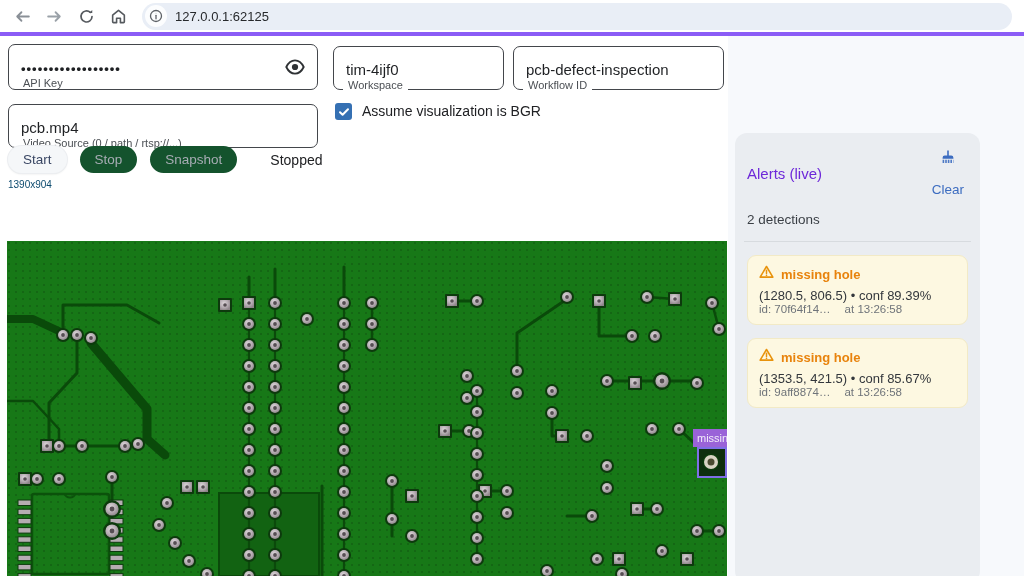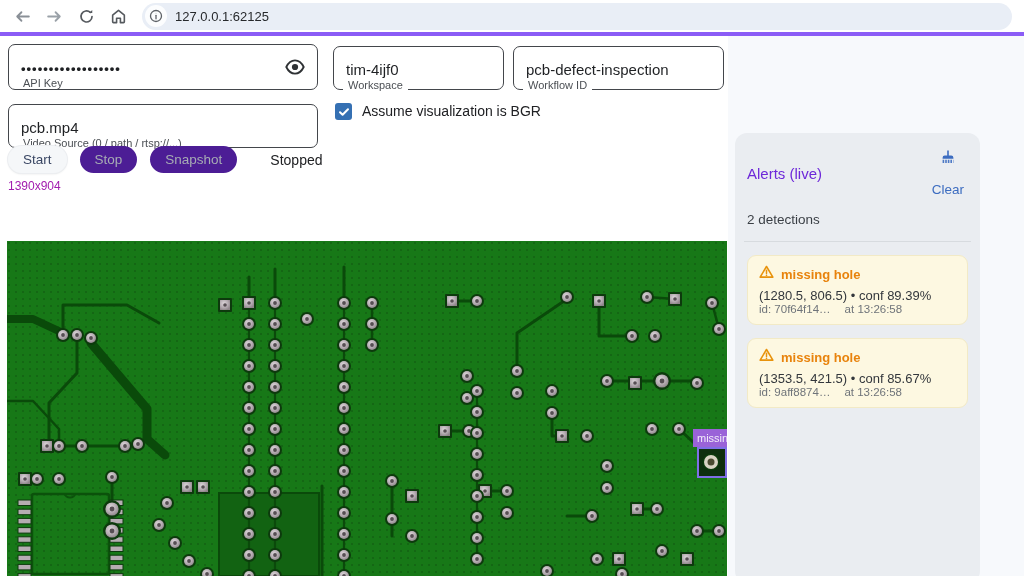--- a/index.html
+++ b/index.html
@@ -32,23 +32,23 @@
   
   .cbrow{position:absolute;left:335px;top:67px;display:flex;gap:10px;}
   .cbox{width:17px;height:17px;background:#3570b3;border-radius:3px;display:flex;align-items:center;justify-content:center;cursor:pointer;}
   .cblabel{font-size:14px;color:#202124;}
 
   
   .btnrow{position:absolute;left:8px;top:110px;display:flex;align-items:center;gap:13px;}
   .pill{border:none;border-radius:15px;height:27px;padding:0 15px;font-family:"Liberation Sans",sans-serif;
         font-size:13.5px;cursor:pointer;}
   .pill.start{background:#f5f7f9;color:#3a4764;box-shadow:0 0 0 1px #eceef1,0 1px 2px rgba(60,64,67,.15);}
-  .pill.off{background:#4c1d95;color:#a7acb4;cursor:default;}
+  .pill.off{background:#14532d;color:#a7acb4;cursor:default;}
   .status{font-size:14px;color:#202124;margin-left:20px;}
-  .resolution{position:absolute;left:8px;top:143px;font-size:12px;color:#a21caf;}
+  .resolution{position:absolute;left:8px;top:143px;font-size:10px;color:#0c4a6e;}
 
   
   .video{position:absolute;left:7px;top:205px;width:720px;height:335px;overflow:hidden;background:#157015;}
   .det-label{position:absolute;left:686px;top:188px;width:44px;height:18px;background:#9a63d8;color:#f2ecfa;
              font-size:11px;line-height:18px;padding-left:4px;box-sizing:border-box;overflow:hidden;white-space:nowrap;}
   .det-box{position:absolute;left:690px;top:206px;width:30px;height:31px;border:2px solid #7f6fe6;box-sizing:border-box;}
 
   
   .panel{position:absolute;left:735px;top:97px;width:245px;height:450px;background:#eaedf1;border-radius:12px;box-sizing:border-box;padding:14px 12px;}
   .panel-head{display:flex;align-items:center;justify-content:space-between;}

